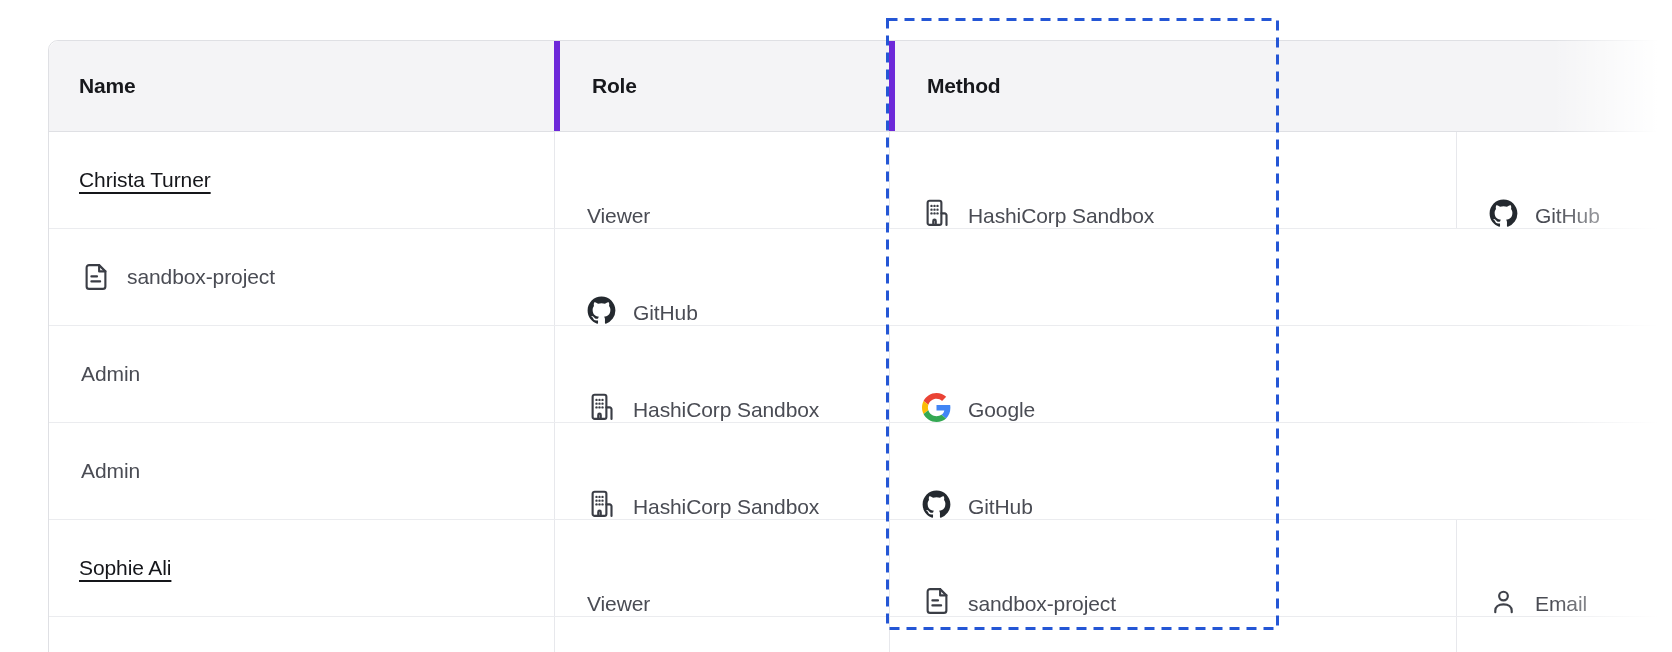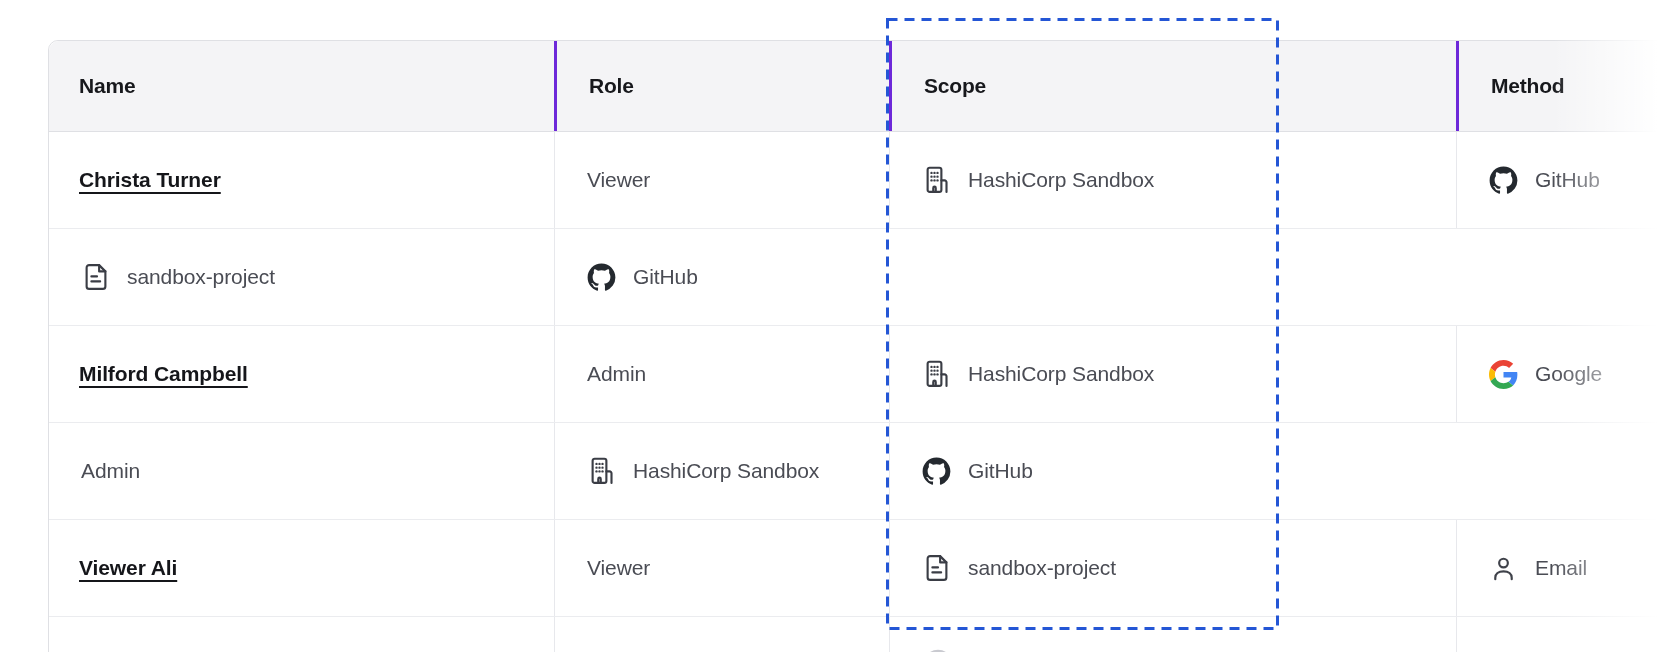--- a/index.html
+++ b/index.html
@@ -26,39 +26,39 @@
     border-bottom:1px solid #dfe0e4;
     border-radius:10px 10px 0 0;
   }
   .th{
     display:flex;align-items:center;
     padding-left:32px;
     font-size:21px;font-weight:700;color:#17181c;
     letter-spacing:-0.2px;
   }
   .th:first-child{padding-left:30px;}
-  .th + .th{border-left:3px solid #6d28d9;}
+  .th + .th{border-left:6px solid #6d28d9;}
   .trow{
     display:grid;
     grid-template-columns:505px 335px 567px 1fr;
     height:96px;
     border-bottom:1px solid #ebecef;
   }
   .trow.partial{border-bottom:none;}
   .td{
     display:flex;align-items:center;
     padding-left:32px;
     font-size:21px;color:#4a4c54;
     letter-spacing:-0.1px;
     overflow:hidden;white-space:nowrap;
   }
   .td.name-cell{padding-left:30px;}
-  .td + .td{border-left:1px solid #e7e8ec;}
+  .td + .td{border-left:1px solid #e7e8ec;align-items:flex-end;}
   .name-link{
-    color:#15161a;font-weight:700;
+    color:#15161a;font-weight:400;
     text-decoration:underline;
     text-underline-offset:5px;
     text-decoration-thickness:1.5px;
     cursor:pointer;
   }
   .cell-icon{
     flex:0 0 auto;
     width:30px;height:30px;
     margin-right:16px;
     display:block;
@@ -80,21 +80,20 @@
 </head>
 <body>
 
 <div class="stage">
 
   <div class="table">
 
     <div class="thead">
       <div class="th">Name</div>
       <div class="th">Role</div>
-      <div class="th">Scope</div>
       <div class="th">Method</div>
     </div>
 
     <div class="trow">
       <div class="td name-cell">
         <span class="name-link">Christa Turner</span>
       </div>
       <div class="td">
           <span>Viewer</span>
         </div>
@@ -137,23 +136,20 @@
       </div>
       <div class="td">
         <svg class="cell-icon method-icon" viewBox="0 0 24 24" fill="#24292f">
           <path d="M12 .5C5.65.5.5 5.65.5 12c0 5.08 3.29 9.39 7.86 10.91.58.11.79-.25.79-.55 0-.27-.01-1.18-.02-2.14-3.2.7-3.87-1.36-3.87-1.36-.52-1.33-1.28-1.68-1.28-1.68-1.04-.71.08-.7.08-.7 1.15.08 1.76 1.19 1.76 1.19 1.03 1.76 2.69 1.25 3.35.96.1-.75.4-1.25.72-1.54-2.55-.29-5.23-1.28-5.23-5.68 0-1.26.45-2.28 1.19-3.09-.12-.29-.52-1.46.11-3.04 0 0 .97-.31 3.17 1.18a11 11 0 0 1 5.77 0c2.2-1.49 3.17-1.18 3.17-1.18.63 1.58.23 2.75.11 3.04.74.81 1.18 1.83 1.18 3.09 0 4.41-2.69 5.38-5.25 5.67.41.35.77 1.05.77 2.12 0 1.53-.01 2.76-.01 3.14 0 .3.2.66.8.55A11.52 11.52 0 0 0 23.5 12C23.5 5.65 18.35.5 12 .5z"></path>
         </svg>
         <span>GitHub</span>
       </div>
     </div>
 
     <div class="trow">
-      <div class="td name-cell">
-        <span class="name-link">Milford Campbell</span>
-      </div>
       <div class="td">
           <span>Admin</span>
         </div>
       <div class="td">
         <svg class="cell-icon" viewBox="0 0 24 24" fill="none" stroke="#3a3d45" stroke-width="1.7" stroke-linecap="round" stroke-linejoin="round">
           <rect x="4.5" y="2.2" width="11" height="19.3" rx="1.6"></rect>
           <path d="M15.5 12.3h2.6a1.5 1.5 0 0 1 1.5 1.5v7.7"></path>
           <path d="M9 21.5v-3.2a1 1 0 0 1 1-1h0a1 1 0 0 1 1 1v3.2"></path>
           <g fill="#3a3d45" stroke="none">
             <circle cx="7.6" cy="6.3" r="0.95"></circle>
@@ -206,21 +202,21 @@
       <div class="td">
         <svg class="cell-icon method-icon" viewBox="0 0 24 24" fill="#24292f">
           <path d="M12 .5C5.65.5.5 5.65.5 12c0 5.08 3.29 9.39 7.86 10.91.58.11.79-.25.79-.55 0-.27-.01-1.18-.02-2.14-3.2.7-3.87-1.36-3.87-1.36-.52-1.33-1.28-1.68-1.28-1.68-1.04-.71.08-.7.08-.7 1.15.08 1.76 1.19 1.76 1.19 1.03 1.76 2.69 1.25 3.35.96.1-.75.4-1.25.72-1.54-2.55-.29-5.23-1.28-5.23-5.68 0-1.26.45-2.28 1.19-3.09-.12-.29-.52-1.46.11-3.04 0 0 .97-.31 3.17 1.18a11 11 0 0 1 5.77 0c2.2-1.49 3.17-1.18 3.17-1.18.63 1.58.23 2.75.11 3.04.74.81 1.18 1.83 1.18 3.09 0 4.41-2.69 5.38-5.25 5.67.41.35.77 1.05.77 2.12 0 1.53-.01 2.76-.01 3.14 0 .3.2.66.8.55A11.52 11.52 0 0 0 23.5 12C23.5 5.65 18.35.5 12 .5z"></path>
         </svg>
         <span>GitHub</span>
       </div>
     </div>
 
     <div class="trow">
       <div class="td name-cell">
-        <span class="name-link">Viewer Ali</span>
+        <span class="name-link">Sophie Ali</span>
       </div>
       <div class="td">
           <span>Viewer</span>
         </div>
       <div class="td">
         <svg class="cell-icon" viewBox="0 0 24 24" fill="none" stroke="#3a3d45" stroke-width="1.7" stroke-linecap="round" stroke-linejoin="round">
           <path d="M14.5 2.5H6.5a2 2 0 0 0-2 2v15a2 2 0 0 0 2 2h11a2 2 0 0 0 2-2V7.5z"></path>
           <path d="M14.5 2.5v5h5"></path>
           <path d="M8.3 11.5h4.5"></path>
             <path d="M8.3 15.5h7"></path>

